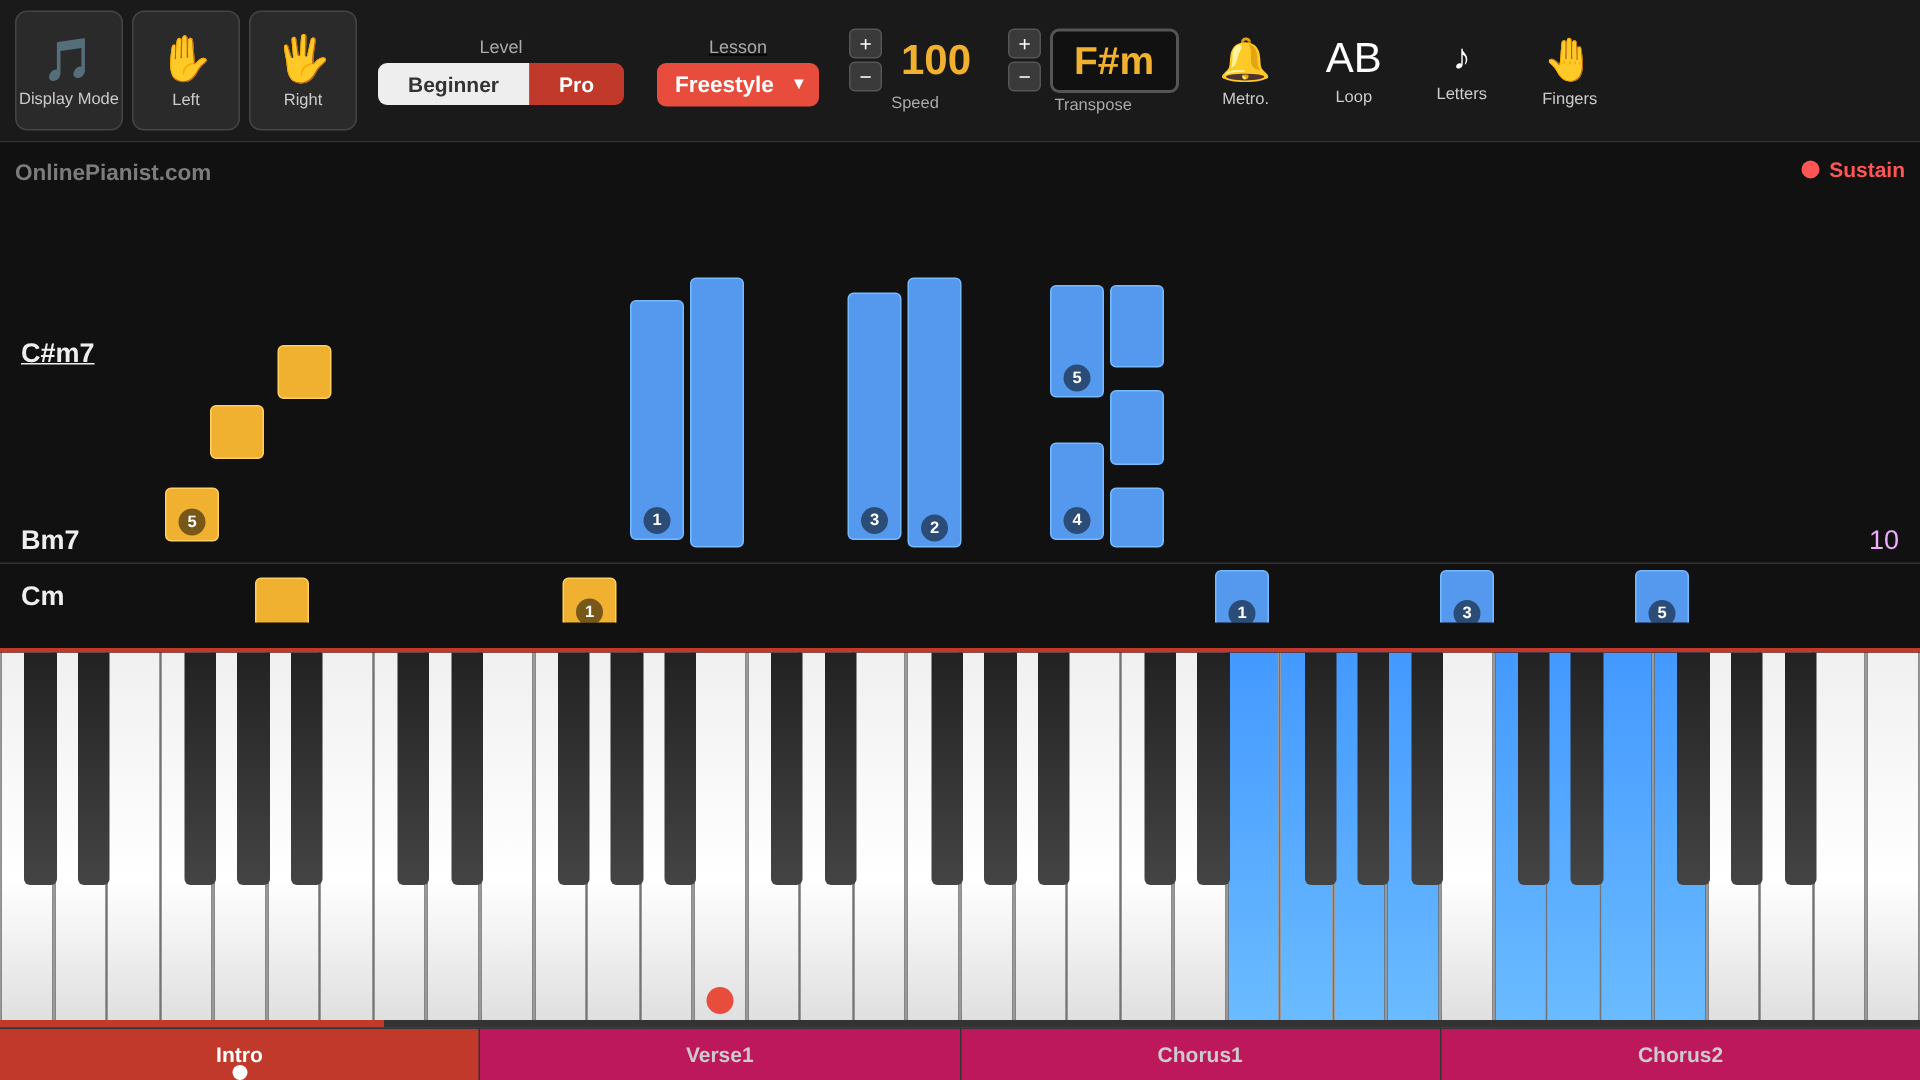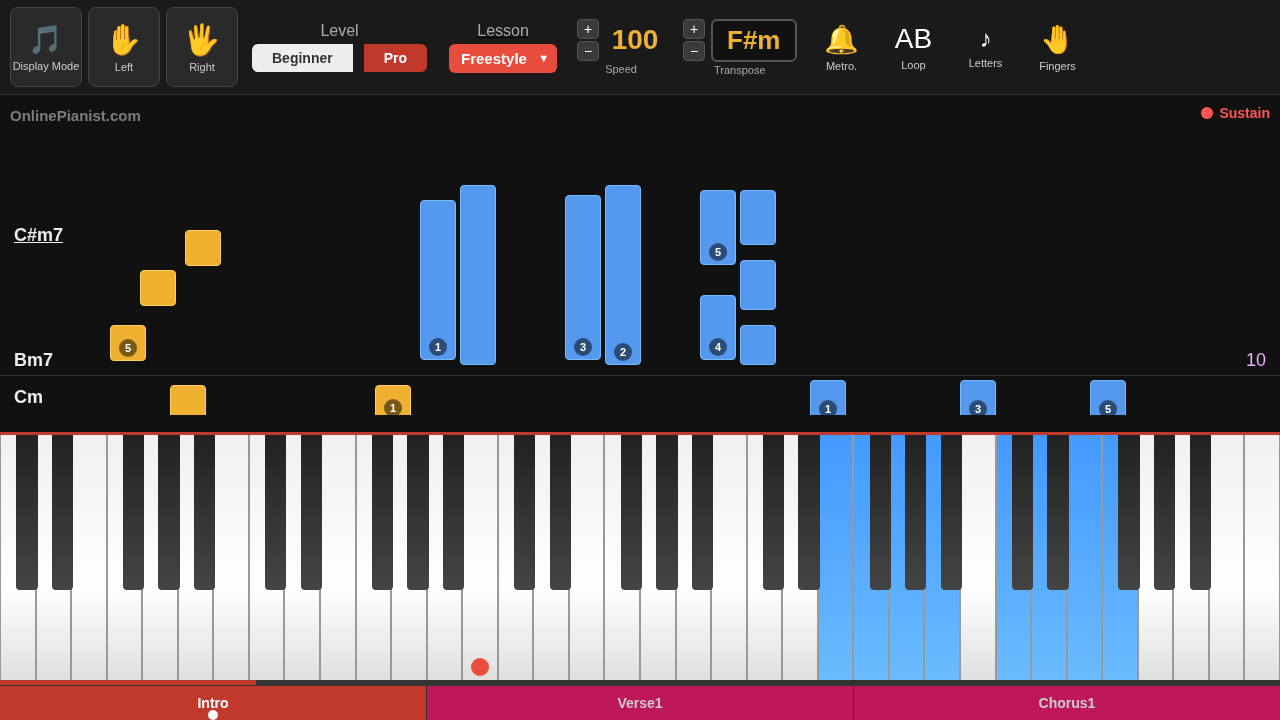--- a/index.html
+++ b/index.html
@@ -42,22 +42,22 @@
     .display-mode .icon { color: #ff5555; }
     .left-btn .icon { color: #f0b030; font-size: 30px; }
     .right-btn .icon { color: #4499ff; font-size: 30px; }
 
     .level-section {
       display: flex;
       flex-direction: column;
       align-items: center;
       margin: 0 8px;
     }
-    .level-label { font-size: 16px; color: #aaa; margin-bottom: 4px; }
-    .level-row { display: flex; gap: 11px; }
+    .level-label { font-size: 12px; color: #aaa; margin-bottom: 4px; }
+    .level-row { display: flex; gap: 0; }
     .level-btn {
       padding: 6px 20px;
       border: none;
       cursor: pointer;
       font-size: 14px;
       font-weight: bold;
     }
     .level-btn.beginner {
       background: #eee;
       color: #333;
@@ -587,13 +587,16 @@
 <div id="bottombar">
   <div class="section-btn active">
     <span>Intro</span>
   </div>
   <div class="section-btn">
     <span>Verse1</span>
   </div>
   <div class="section-btn">
     <span>Chorus1</span>
   </div>
+  <div class="section-btn">
+    <span>Chorus2</span>
+  </div>
 </div>
 
 </body></html>

